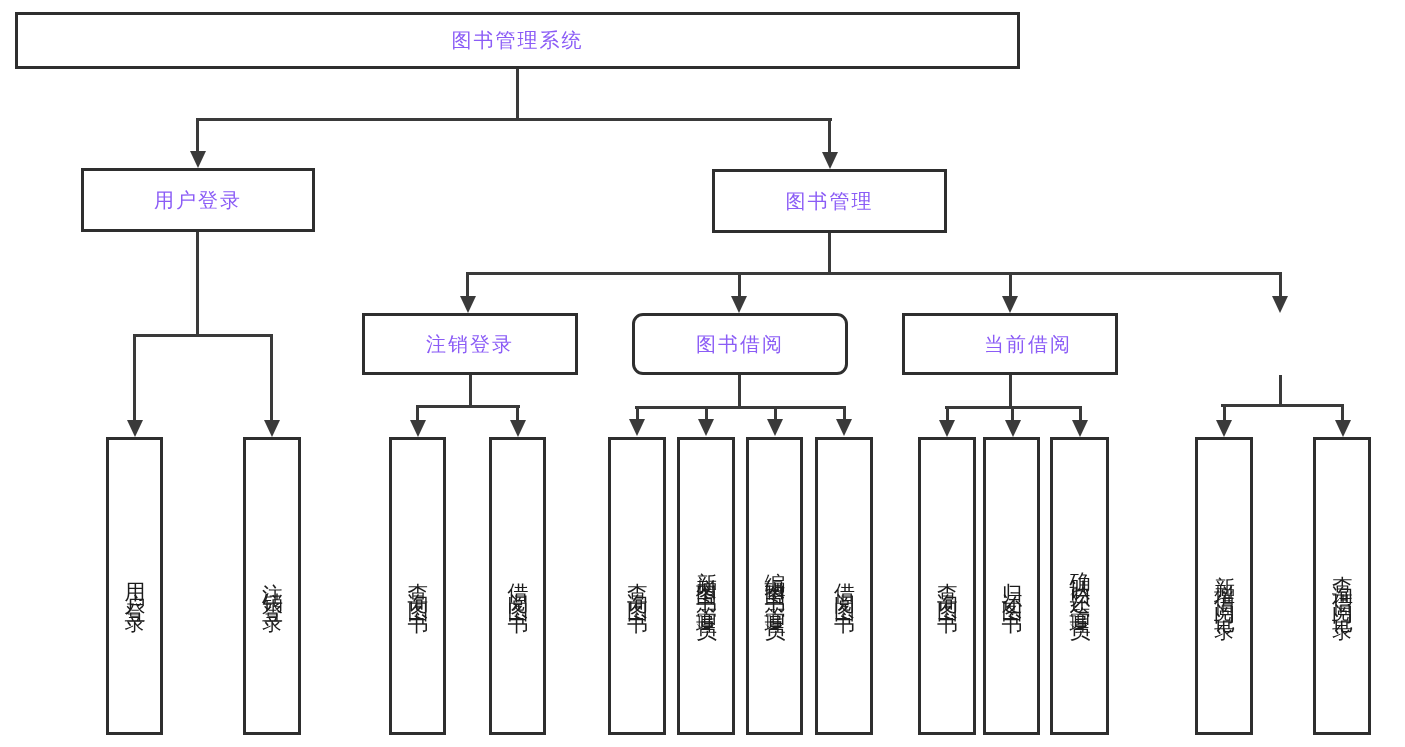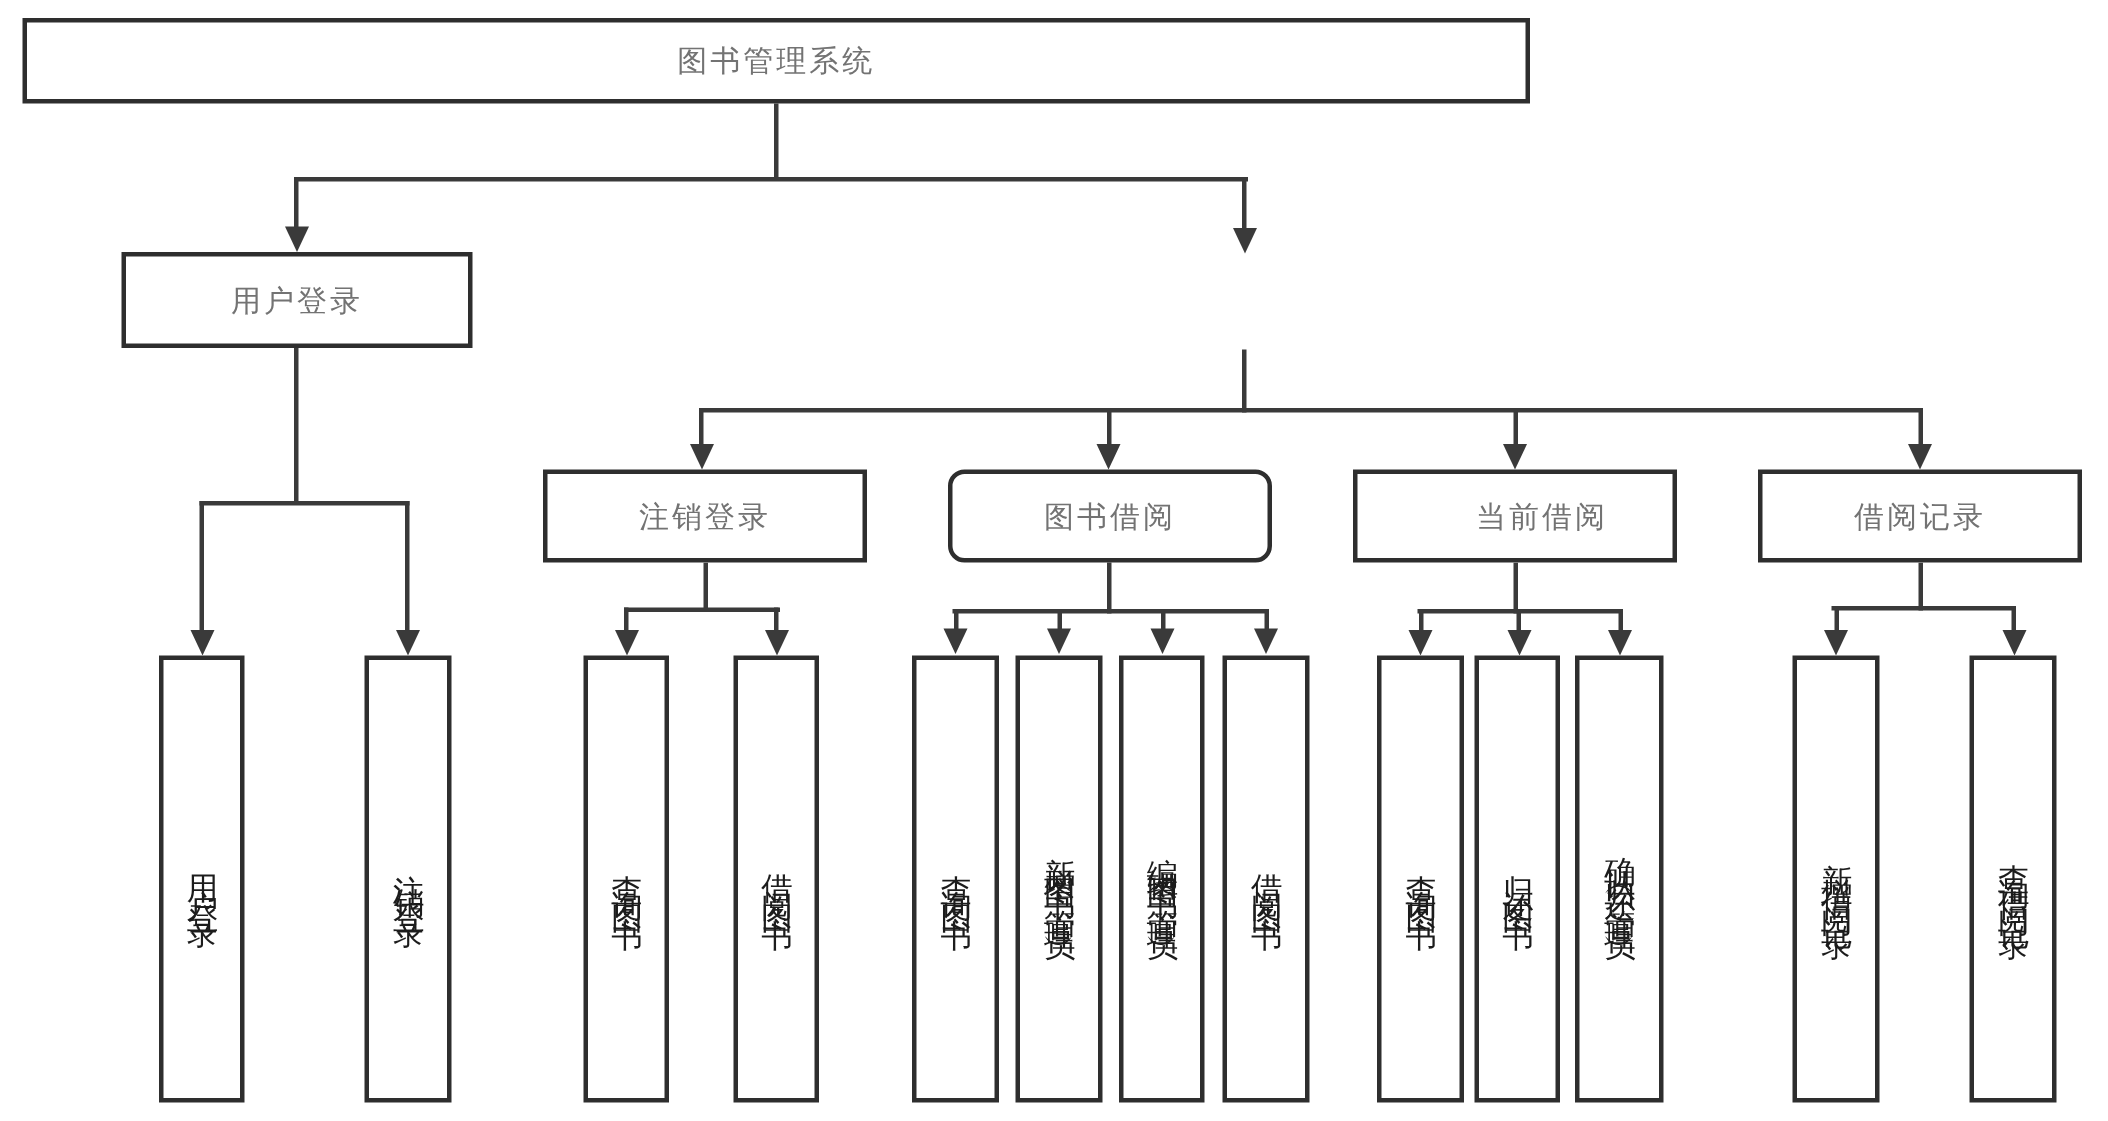--- a/index.html
+++ b/index.html
@@ -12,21 +12,21 @@
   }
   .box{
     position:absolute;
     box-sizing:border-box;
     border:3px solid #2e2e2e;
     background:#ffffff;
     display:flex;align-items:center;justify-content:center;
     z-index:2;
   }
   .hbox span{
-    font-size:20px;letter-spacing:2px;color:#737373;white-space:nowrap;
+    font-size:20px;letter-spacing:2px;color:#8b5cf6;white-space:nowrap;
   }
   .vbox span{
     writing-mode:vertical-rl;
     text-orientation:mixed;
     font-size:21px;letter-spacing:10px;color:#1c1c1c;
     line-height:1;
   }
   .vbox span.len6{letter-spacing:9px;}
   .vbox span.len9{letter-spacing:7px;}
   .vl{position:absolute;width:3px;background:#3a3a3a;z-index:1;}
@@ -104,32 +104,32 @@
   <div class="vl" style="left:1341px;top:404px;height:18px;"></div>
   <div class="ar" style="left:1335px;top:420px;"></div>
 
   <div class="box hbox" style="left:15px;top:12px;width:1005px;height:57px;">
     <span>图书管理系统</span>
   </div>
 
   <div class="box hbox" style="left:81px;top:168px;width:234px;height:64px;">
     <span>用户登录</span>
   </div>
+  <div class="box hbox" style="left:712px;top:169px;width:235px;height:64px;">
+    <span>图书管理</span>
+  </div>
 
   <div class="box hbox" style="left:362px;top:313px;width:216px;height:62px;">
     <span>注销登录</span>
   </div>
   <div class="box hbox" style="left:632px;top:313px;width:216px;height:62px;border-radius:11px;">
     <span>图书借阅</span>
   </div>
   <div class="box hbox" style="left:902px;top:313px;width:216px;height:62px;padding-left:36px;">
     <span>当前借阅</span>
-  </div>
-  <div class="box hbox" style="left:1172px;top:313px;width:216px;height:62px;">
-    <span>借阅记录</span>
   </div>
 
   <div class="box vbox" style="left:106px;top:437px;width:57px;height:298px;">
     <span>用户登录</span>
   </div>
   <div class="box vbox" style="left:243px;top:437px;width:58px;height:298px;">
     <span>注销登录</span>
   </div>
 
   <div class="box vbox" style="left:389px;top:437px;width:57px;height:298px;">

